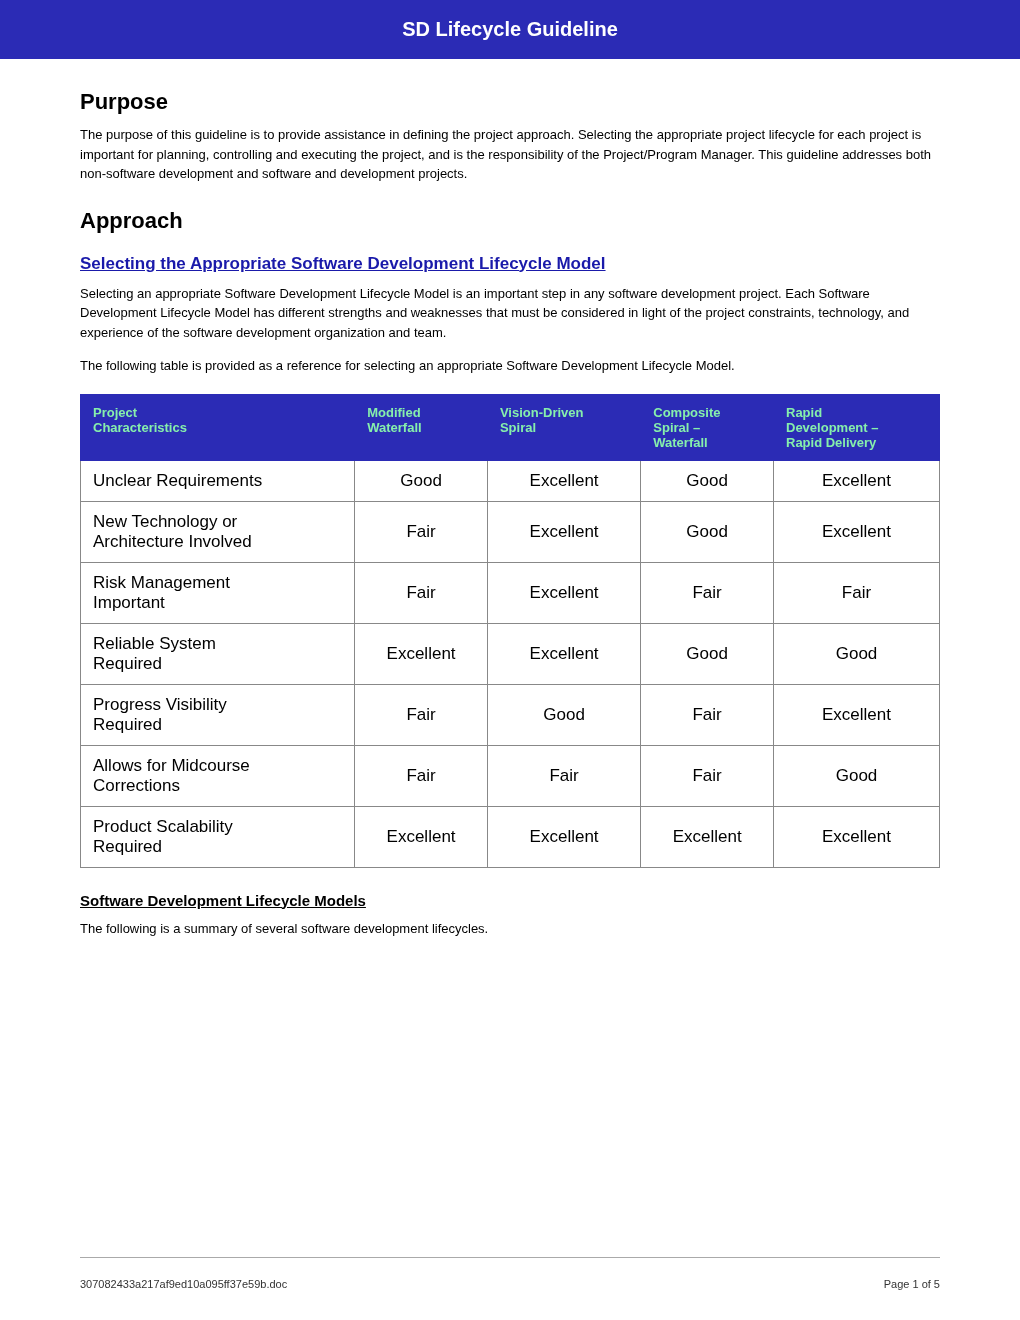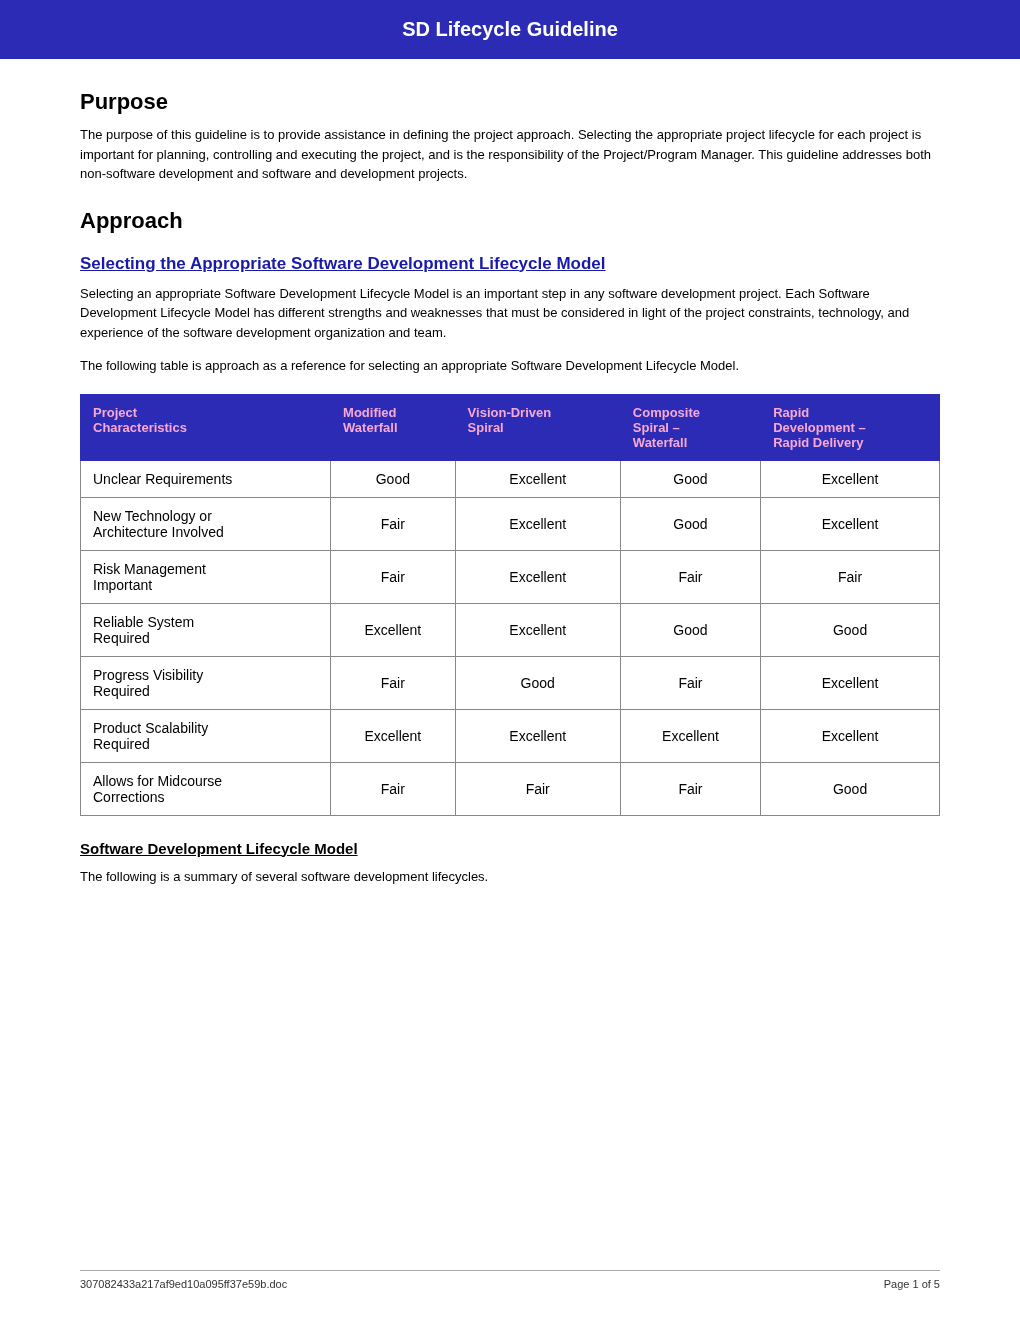--- a/index.html
+++ b/index.html
@@ -65,40 +65,40 @@
       width: 100%;
     }
 
     table {
       width: 100%;
       border-collapse: collapse;
     }
 
     table thead tr {
       background: #2b2bb5;
-      color: #f9a8d4;
+      color: #86efac;
     }
 
     table thead th {
       padding: 10px 12px;
       font-size: 13px;
       font-weight: bold;
       text-align: left;
       vertical-align: top;
       border: 1px solid #2b2bb5;
     }
 
     table tbody tr {
       border: 1px solid #555;
     }
 
     table tbody td {
       padding: 10px 12px;
       border: 1px solid #888;
-      font-size: 14px;
+      font-size: 17px;
       vertical-align: middle;
     }
 
     table tbody td:first-child {
       font-weight: normal;
     }
 
     table tbody td:not(:first-child) {
       text-align: center;
     }
@@ -106,21 +106,21 @@
     .footer {
       position: absolute;
       bottom: 30px;
       left: 80px;
       right: 80px;
       display: flex;
       justify-content: space-between;
       font-size: 11px;
       color: #333;
       border-top: 1px solid #aaa;
-      padding-top: 7px;
+      padding-top: 20px;
     }
   </style>
 </head>
 <body>
 
 <div class="page">
 
   <div class="header-bar">
     <span>SD Lifecycle Guideline</span>
   </div>
@@ -128,21 +128,21 @@
   <div>
     <div class="section-title">Purpose</div>
     <p class="body-text">The purpose of this guideline is to provide assistance in defining the project approach. Selecting the appropriate project lifecycle for each project is important for planning, controlling and executing the project, and is the responsibility of the Project/Program Manager. This guideline addresses both non-software development and software and development projects.</p>
   </div>
 
   <div>
     <div class="section-title">Approach</div>
 
     <div class="subsection-title">Selecting the Appropriate Software Development Lifecycle Model</div>
     <p class="body-text">Selecting an appropriate Software Development Lifecycle Model is an important step in any software development project. Each Software Development Lifecycle Model has different strengths and weaknesses that must be considered in light of the project constraints, technology, and experience of the software development organization and team.</p>
-    <p class="body-text">The following table is approach as a reference for selecting an appropriate Software Development Lifecycle Model.</p>
+    <p class="body-text">The following table is provided as a reference for selecting an appropriate Software Development Lifecycle Model.</p>
   </div>
 
   <div class="table-container">
     <table>
       <thead>
         <tr>
           <th>Project<br>Characteristics</th>
           <th>Modified<br>Waterfall</th>
           <th>Vision-Driven<br>Spiral</th>
           <th>Composite<br>Spiral –<br>Waterfall</th>
@@ -179,39 +179,39 @@
             <td>Good</td>
           </tr>
           <tr>
             <td>Progress Visibility<br>Required</td>
             <td>Fair</td>
             <td>Good</td>
             <td>Fair</td>
             <td>Excellent</td>
           </tr>
           <tr>
+            <td>Allows for Midcourse<br>Corrections</td>
+            <td>Fair</td>
+            <td>Fair</td>
+            <td>Fair</td>
+            <td>Good</td>
+          </tr>
+          <tr>
             <td>Product Scalability<br>Required</td>
             <td>Excellent</td>
             <td>Excellent</td>
             <td>Excellent</td>
             <td>Excellent</td>
-          </tr>
-          <tr>
-            <td>Allows for Midcourse<br>Corrections</td>
-            <td>Fair</td>
-            <td>Fair</td>
-            <td>Fair</td>
-            <td>Good</td>
           </tr>
         </tbody>
     </table>
   </div>
 
   <div>
-    <div class="subsection-title" style="color:#000; font-size:15px;">Software Development Lifecycle Model</div>
+    <div class="subsection-title" style="color:#000; font-size:15px;">Software Development Lifecycle Models</div>
     <p class="body-text">The following is a summary of several software development lifecycles.</p>
   </div>
 
   <div class="footer">
     <span>307082433a217af9ed10a095ff37e59b.doc</span>
     <span>Page 1 of 5</span>
   </div>
 
 </div>
 

